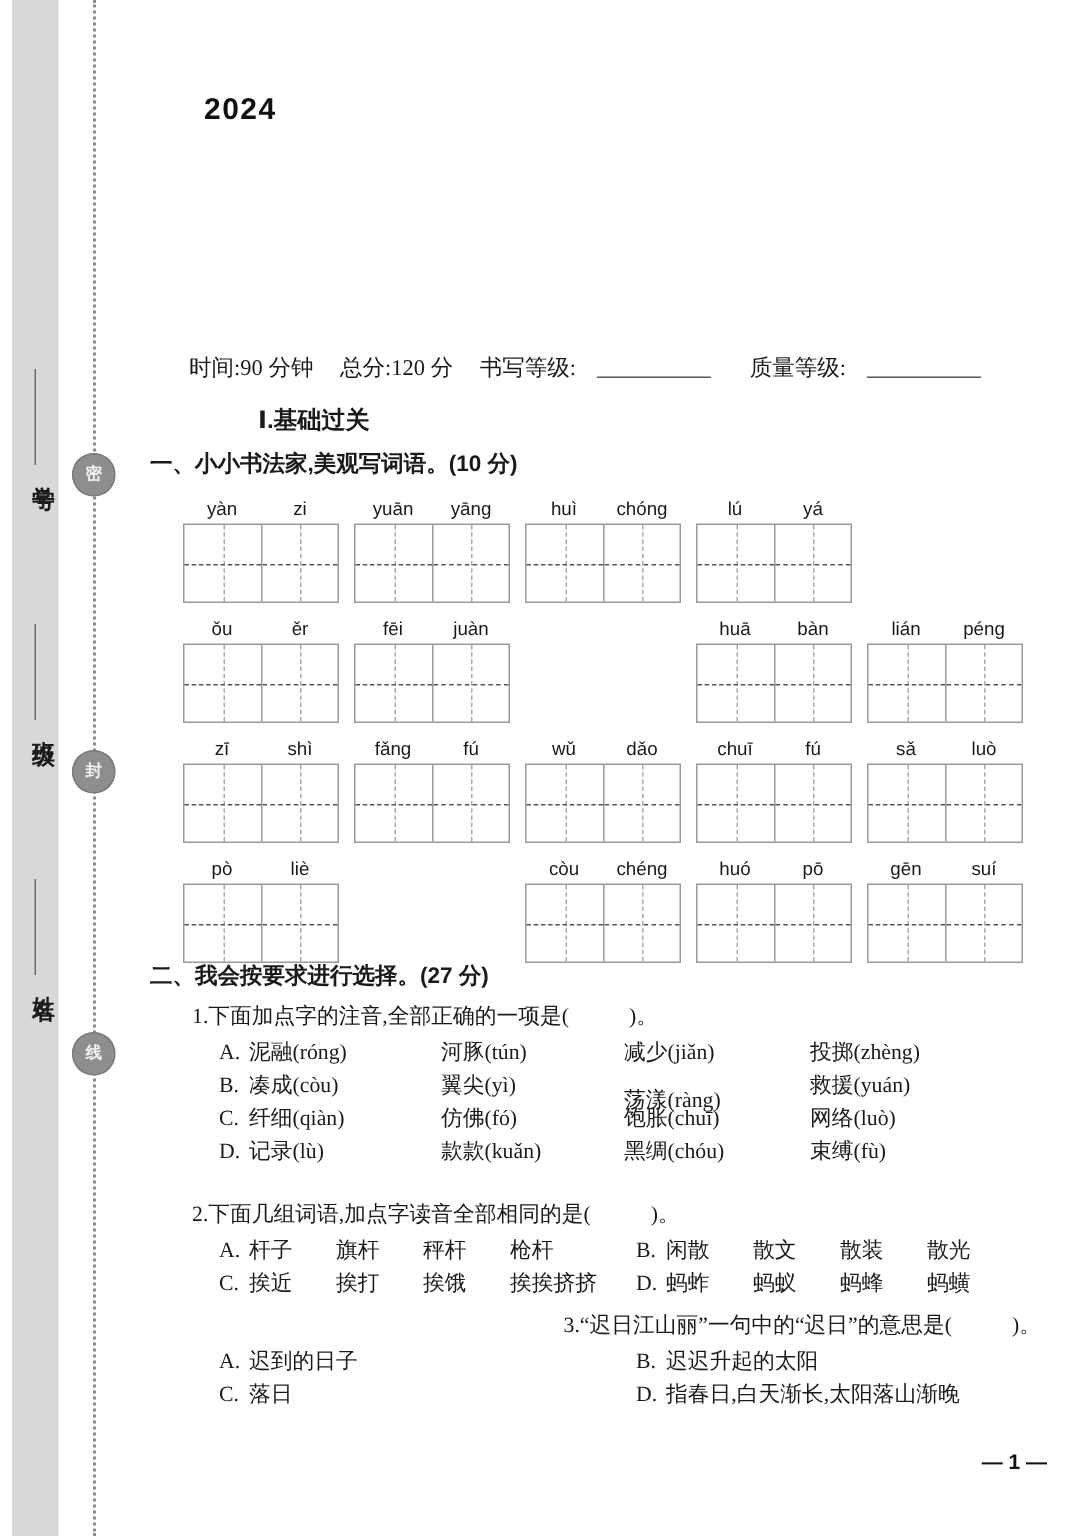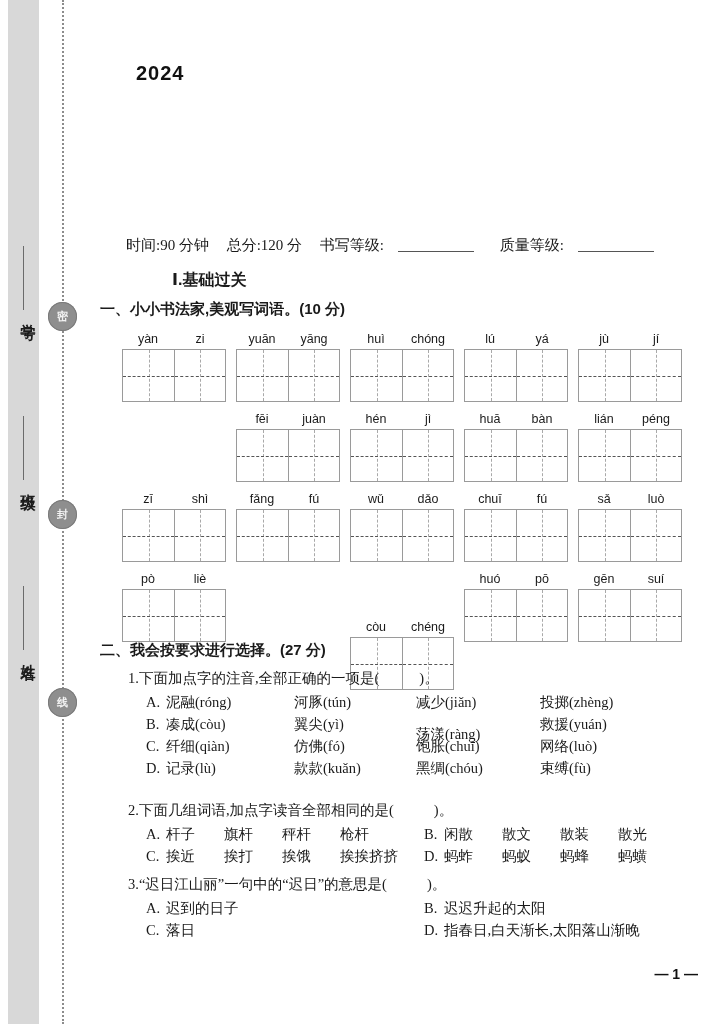--- a/index.html
+++ b/index.html
@@ -282,53 +282,43 @@
       <div class="word-unit" style="left:342px;">
         <div class="pinyin-line">
           <span>lú</span>
           <span>yá</span>
         </div>
         <div class="cell-pair">
             <div class="cell"></div>
             <div class="cell"></div>
           </div>
       </div>
-      <div class="word-unit" style="left:456px;">
-        <div class="pinyin-line">
-          <span>jù</span>
-          <span>jí</span>
-        </div>
-        <div class="cell-pair">
-            <div class="cell"></div>
-            <div class="cell"></div>
-          </div>
-      </div>
     </div>
 
     <div class="grid-row">
+      <div class="word-unit" style="left:0px;">
+        <div class="pinyin-line">
+          <span>ǒu</span>
+          <span>ěr</span>
+        </div>
+        <div class="cell-pair">
+            <div class="cell"></div>
+            <div class="cell"></div>
+          </div>
+      </div>
       <div class="word-unit" style="left:114px;">
         <div class="pinyin-line">
           <span>fēi</span>
           <span>juàn</span>
         </div>
         <div class="cell-pair">
             <div class="cell"></div>
             <div class="cell"></div>
           </div>
       </div>
-      <div class="word-unit" style="left:228px;">
-        <div class="pinyin-line">
-          <span>hén</span>
-          <span>jì</span>
-        </div>
-        <div class="cell-pair">
-            <div class="cell"></div>
-            <div class="cell"></div>
-          </div>
-      </div>
       <div class="word-unit" style="left:342px;">
         <div class="pinyin-line">
           <span>huā</span>
           <span>bàn</span>
         </div>
         <div class="cell-pair">
             <div class="cell"></div>
             <div class="cell"></div>
           </div>
       </div>
@@ -401,21 +391,21 @@
       <div class="word-unit" style="left:0px;">
         <div class="pinyin-line">
           <span>pò</span>
           <span>liè</span>
         </div>
         <div class="cell-pair">
             <div class="cell"></div>
             <div class="cell"></div>
           </div>
       </div>
-      <div class="word-unit" style="left:228px;margin-top:48px;">
+      <div class="word-unit" style="left:228px;">
         <div class="pinyin-line">
           <span>còu</span>
           <span>chéng</span>
         </div>
         <div class="cell-pair">
             <div class="cell"></div>
             <div class="cell"></div>
           </div>
       </div>
       <div class="word-unit" style="left:342px;">
@@ -501,21 +491,21 @@
       <span class="opt" style="left:154px;">挨饿</span>
       <span class="opt" style="left:212px;">挨挨挤挤</span>
       <span class="opt" style="left:296px;">D.</span>
       <span class="opt" style="left:316px;">蚂蚱</span>
       <span class="opt" style="left:374px;">蚂蚁</span>
       <span class="opt" style="left:432px;">蚂蜂</span>
       <span class="opt" style="left:490px;">蚂蟥</span>
     </div>
   </div>
 
-  <div class="question" style="top:874px;">
+  <div class="question" style="top:874px;text-align:right;">
     <div class="q-stem">
       <span>3.</span><span>“迟日江山丽”一句中的“迟日”的意思是(</span><span class="q-paren"></span><span>)。</span>
     </div>
     <div class="opt-row" style="margin-top:4px;">
       <span class="opt" style="left:18px;">A.</span>
       <span class="opt" style="left:38px;">迟到的日子</span>
       <span class="opt" style="left:296px;">B.</span>
       <span class="opt" style="left:316px;">迟迟升起的太阳</span>
     </div>
     <div class="opt-row">

